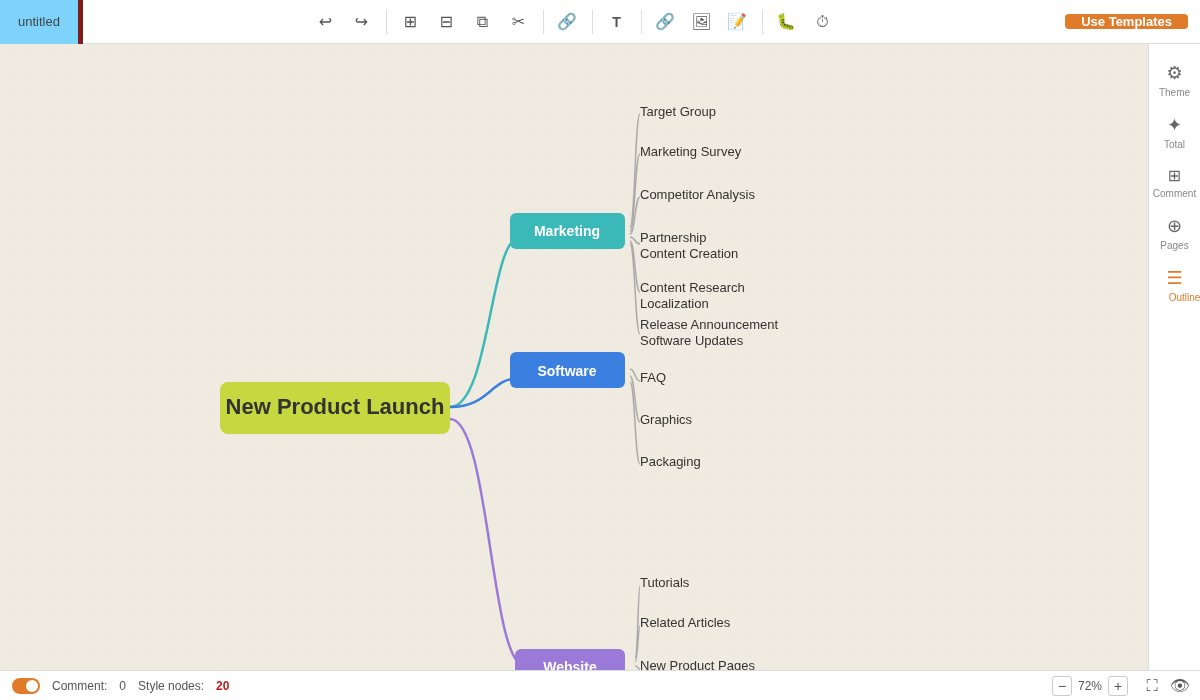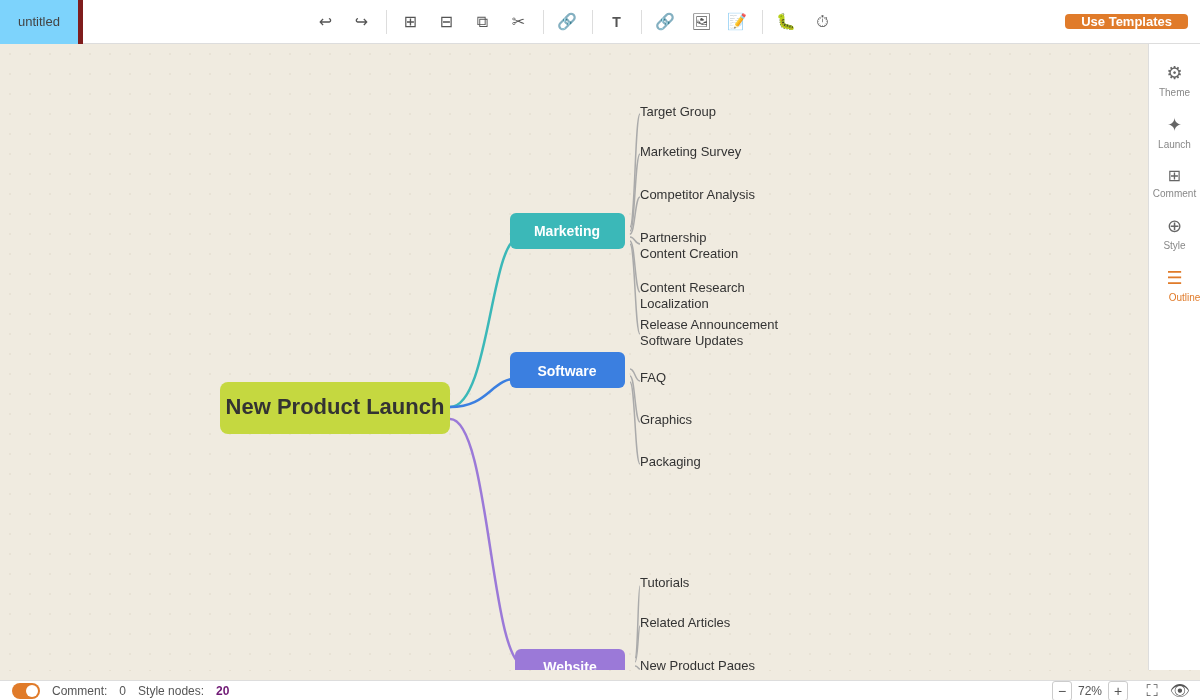--- a/index.html
+++ b/index.html
@@ -110,21 +110,21 @@
     .panel-btn .panel-icon { font-size: 18px; color: #666; }
     .panel-btn .panel-label { font-size: 10px; color: #888; }
 
     .panel-btn.active .panel-label { color: #e07b2a; margin-left: 20px; }
     .panel-btn.active .panel-icon { color: #e07b2a; }
 
     
     #bottombar {
       position: absolute;
       bottom: 0; left: 0; right: 0;
-      height: 20px;
+      height: 30px;
       background: #fff;
       border-top: 1px solid #ddd;
       display: flex;
       align-items: center;
       padding: 0 12px;
       font-size: 12px;
       color: #555;
       z-index: 10;
       gap: 12px;
     }
@@ -253,29 +253,29 @@
   <button id="use-templates-btn">Use Templates</button>
 </div>
 
 <div id="right-panel">
   <div class="panel-btn">
     <span class="panel-icon">⚙</span>
     <span class="panel-label">Theme</span>
   </div>
   <div class="panel-btn">
     <span class="panel-icon">✦</span>
-    <span class="panel-label">Launch</span>
+    <span class="panel-label">Total</span>
   </div>
   <div class="panel-btn">
     <span class="panel-icon" style="font-size:16px;">⊞</span>
     <span class="panel-label">Comment</span>
   </div>
   <div class="panel-btn">
     <span class="panel-icon">⊕</span>
-    <span class="panel-label">Style</span>
+    <span class="panel-label">Pages</span>
   </div>
   <div class="panel-btn active">
     <span class="panel-icon" style="color:#e07b2a;">☰</span>
     <span class="panel-label" style="color:#e07b2a;">Outline</span>
   </div>
 </div>
 
 <div id="canvas">
   <svg id="mindmap-svg" viewBox="0 0 1148 626">
 
@@ -342,21 +342,21 @@
     <text x="640" y="668" class="leaf-text">Release Announcement</text>
 
   </svg>
 </div>
 
 <div id="bottombar">
   <div class="toggle-switch"></div>
   <span>Comment:</span>
   <span style="color:#555;">0</span>
   <span>Style nodes:</span>
-  <span style="color:#701a75; font-weight:600;">20</span>
+  <span style="color:#b91c1c; font-weight:600;">20</span>
   <div class="zoom-controls">
     <button class="zoom-btn">−</button>
     <span>72%</span>
     <button class="zoom-btn">+</button>
   </div>
   <div class="bottom-right-icons">
     <button class="zoom-btn" style="border:none;background:transparent;font-size:16px;">⛶</button>
     <button class="zoom-btn" style="border:none;background:transparent;font-size:16px;">👁</button>
   </div>
 </div>

